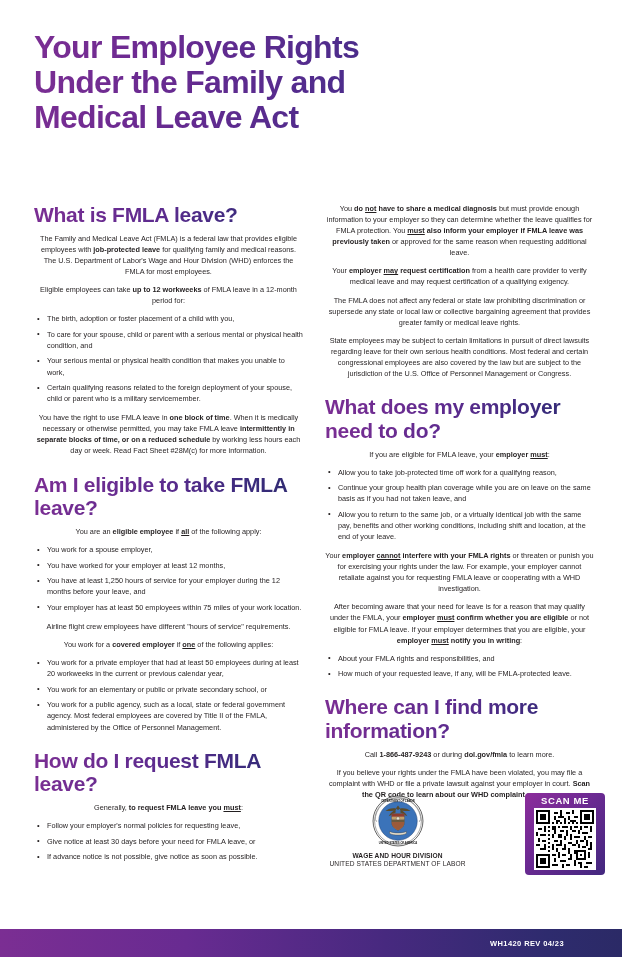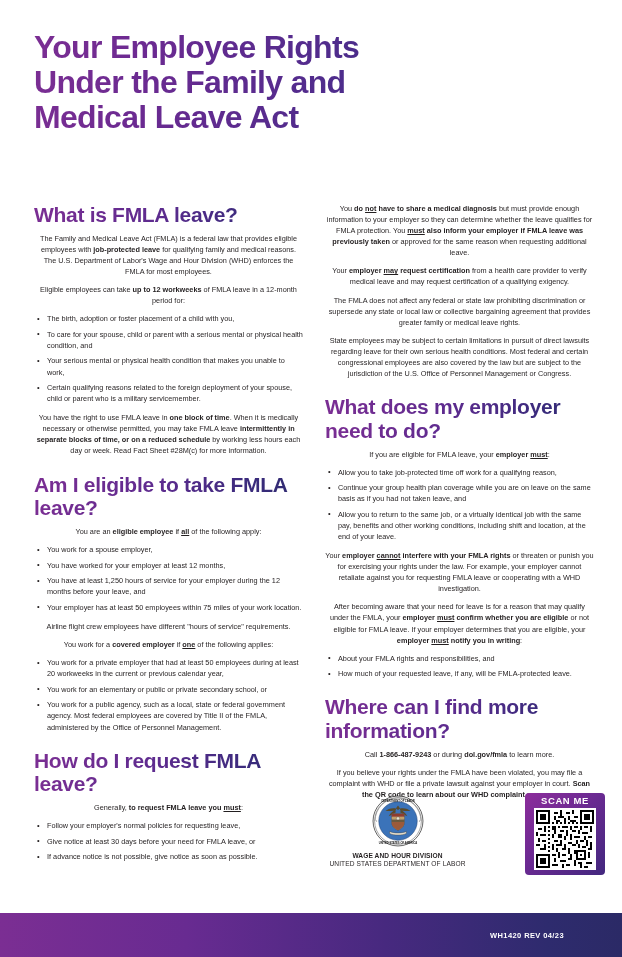--- a/index.html
+++ b/index.html
@@ -131,21 +131,21 @@
     color:#ffffff;
     letter-spacing:0.6px;
     line-height:1.15;
   }
   .qr-img { width:62px; height:62px; display:block; background:#fff; padding:2px; margin-top:1px; }
 
   
   .footer-bar {
     position:absolute;
     left:0; bottom:0;
-    width:622px; height:44px;
+    width:622px; height:28px;
     background:linear-gradient(90deg,#7B2E93 0%,#682B91 30%,#47297F 62%,#2E2B6E 88%,#2B2A66 100%);
     display:flex;
     align-items:center;
     justify-content:flex-end;
     padding-right:58px;
   }
   .footer-code {
     color:#ffffff;
     font-size:7.5px;
     font-weight:bold;

